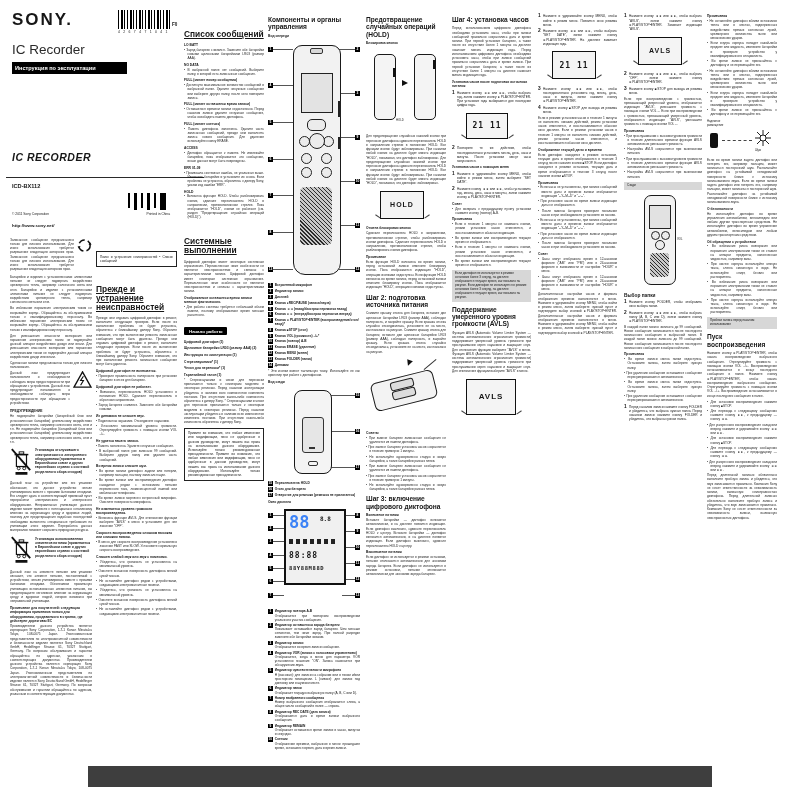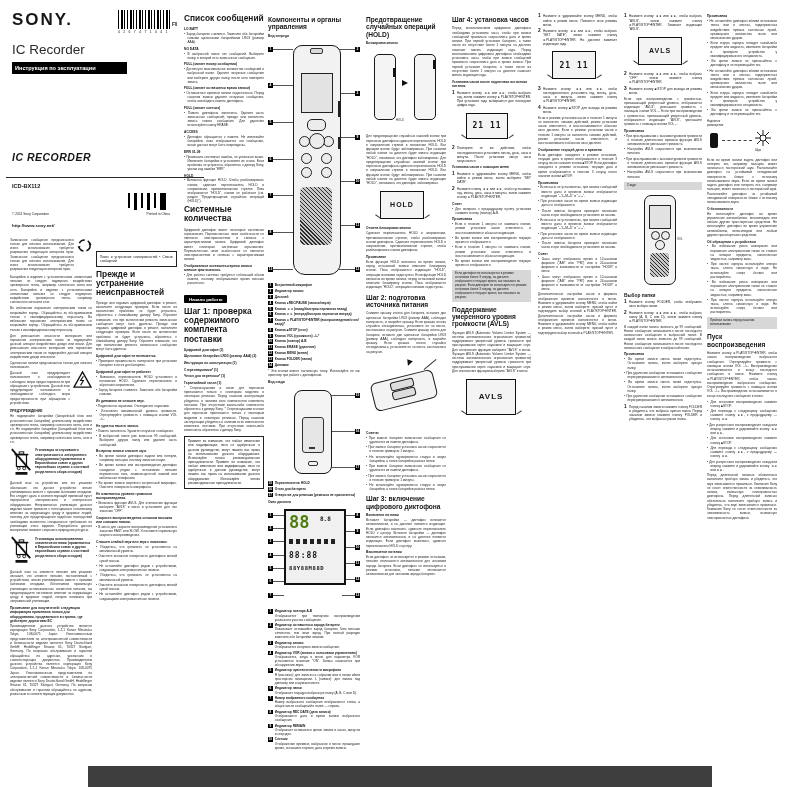--- a/index.html
+++ b/index.html
@@ -28,21 +28,21 @@
   .c1{left:10px;top:236px;width:82px;height:524px;}
   .c2{left:96px;top:248px;width:81px;height:512px;}
   .c3{left:184px;top:12px;width:80px;height:748px;}
   .c4{left:268px;top:12px;width:92px;height:748px;}
   .c5{left:366px;top:12px;width:80px;height:748px;}
   .c6{left:452px;top:12px;width:79px;height:748px;}
   .c7{left:538px;top:12px;width:79px;height:748px;}
   .c8{left:624px;top:12px;width:78px;height:748px;}
   .c9{left:707px;top:12px;width:70px;height:748px;}
   
-  .bk-h1{font-size:8.4px;font-weight:700;line-height:1.08;margin:2px 0 4px;}
+  .bk-h1{font-size:8.4px;font-weight:700;line-height:1.08;margin:18px 0 4px;text-decoration:underline;}
   .bk-h2{font-size:6.6px;font-weight:700;line-height:1.12;margin:4px 0 3px;}
   .bk-b{font-size:3.3px;font-weight:700;line-height:1.3;margin:2.4px 0 .6px;}
   .bk-b2{font-size:4.8px;font-weight:700;margin:4px 0 2px;}
   .bk-p{font-size:3.2px;line-height:1.33;margin:0 0 1.8px;text-align:justify;color:#1e1e1e;}
   .bk-cap{font-size:2.8px;color:#222;}
   .bk-li{font-size:3.2px;line-height:1.3;margin:0 0 1.2px;padding-left:3.4px;text-indent:-3.4px;color:#1e1e1e;text-align:justify;}
   .bk-step{display:flex;gap:2.4px;margin:2.4px 0 1.4px;}
   .bk-step .sn{flex:0 0 auto;font-weight:700;font-size:4.8px;line-height:1;}
   .bk-step .st{font-size:3.2px;line-height:1.3;text-align:justify;}
   .bk-tab{display:inline-block;background:#000;color:#fff;font-size:4.4px;font-weight:700;
@@ -220,28 +220,27 @@
         <div class="bk-li">• Диктофон обращается к памяти. Не извлекайте батарейки, пока отображается это сообщение, иначе данные могут быть повреждены.</div>
       </div>
       <div class="bk-b">ERR 01-09</div>
       <div class="bk-ul">
         <div class="bk-li">• Произошла системная ошибка, не указанная выше. Извлеките батарейки и установите их снова. Если проблема не устранена, обратитесь к дилеру Sony, указав код ошибки “ERR”.</div>
       </div>
       <div class="bk-b">HOLD</div>
       <div class="bk-ul">
         <div class="bk-li">• Включена функция HOLD. Чтобы разблокировать кнопки, сдвиньте переключатель HOLD в направлении, противоположном стрелке. Пока отображается “HOLD”, кнопки не работают (см. раздел “Предотвращение случайных операций (HOLD)”).</div>
       </div>
-      <div class="bk-h1">Системные количества</div>
+      <div class="bk-h1">Системные выполнении</div>
       <div class="bk-p">Цифровой диктофон имеет некоторые системные ограничения. Перечисленные ниже особенности не являются неисправностями и связаны с характеристиками записи. Цифровой диктофон имеет некоторые системные ограничения. Перечисленные ниже особенности не являются неисправностями и связаны с характеристиками записи.</div>
       <div class="bk-b">Отображаемое оставшееся время записи меньше фактического.</div>
       <div class="bk-ul">
         <div class="bk-li">• Для работы системы требуется небольшой объем памяти, поэтому отображаемое время меньше расчетного.</div>
       </div>
       <div class="bk-tabwrap"><span class="bk-tab">Начало работы</span></div>
-      <div class="bk-h1">Шаг 1: проверка содержимого комплекта поставки</div>
       <div class="bk-b">Цифровой диктофон (1)</div>
       <div class="bk-b">Щелочные батарейки LR03 (размер AAA) (2)</div>
       <div class="bk-b">Инструкция по эксплуатации (1)</div>
       <div class="bk-b">Стереонаушники* (1)</div>
       <div class="bk-b">Чехол для переноски* (1)</div>
       <div class="bk-b">Гарантийный талон (1)</div>
       <div class="bk-p">* Стереонаушники и чехол для переноски прилагаются только к некоторым моделям в некоторых регионах. Перед началом эксплуатации убедитесь в наличии всех компонентов комплекта поставки. При отсутствии какого-либо компонента обратитесь к дилеру Sony. * Стереонаушники и чехол для переноски прилагаются только к некоторым моделям в некоторых регионах. Перед началом эксплуатации убедитесь в наличии всех компонентов комплекта поставки. При отсутствии какого-либо компонента обратитесь к дилеру Sony.</div>
       <div class="bk-box">Примите во внимание, что любые изменения или модификации, явно не одобренные в данном руководстве, могут лишить вас права на использование данного оборудования. Используйте только рекомендованные принадлежности. Примите во внимание, что любые изменения или модификации, явно не одобренные в данном руководстве, могут лишить вас права на использование данного оборудования. Используйте только рекомендованные принадлежности.</div>
     </div>
   <div class="col c4">
@@ -402,21 +401,21 @@
           <span class="cline" style="left:74px;top:24.2px;width:13px"></span>
           <span class="co" style="left:87px;top:38px">10</span>
           <span class="cline" style="left:74px;top:40.2px;width:13px"></span>
           <span class="co" style="left:87px;top:54px">11</span>
           <span class="cline" style="left:74px;top:56.2px;width:13px"></span>
           <span class="co" style="left:87px;top:70px">12</span>
           <span class="cline" style="left:74px;top:72.2px;width:13px"></span>
           <span class="co" style="left:87px;top:86px">13</span>
           <span class="cline" style="left:74px;top:88.2px;width:13px"></span>
           <div style="position:absolute;left:16px;top:2px;width:58px;height:72px;border:2px solid #111;background:#f0f0f0"></div>
-          <div class="mono" style="position:absolute;left:21px;top:7px;font-size:17px;font-weight:700;color:#4d7c0f;line-height:1">88</div>
+          <div class="mono" style="position:absolute;left:21px;top:7px;font-size:17px;font-weight:700;color:#3b82f6;line-height:1">88</div>
           <div class="mono" style="position:absolute;left:52px;top:8px;font-size:6px;font-weight:700">8.8</div>
           <div style="position:absolute;left:21px;top:32px;width:48px;height:5px;background:repeating-linear-gradient(90deg,#222 0 4px,#f0f0f0 4px 7px)"></div>
           <div class="mono" style="position:absolute;left:21px;top:44px;font-size:8px;font-weight:700;letter-spacing:1px">88:88</div>
           <div class="mono" style="position:absolute;left:21px;top:58px;font-size:5.5px;font-weight:700;letter-spacing:.6px">88Y88M88D</div>
         </div>
       </div>
       <div>
         <div class="nrow">
           <span class="nchip">1</span>
           <span class="ntext"><span class="ns">Индикатор повтора A-B</span><div class="nd">Отображается при повторном воспроизведении указанного участка сообщения.</div></span>

